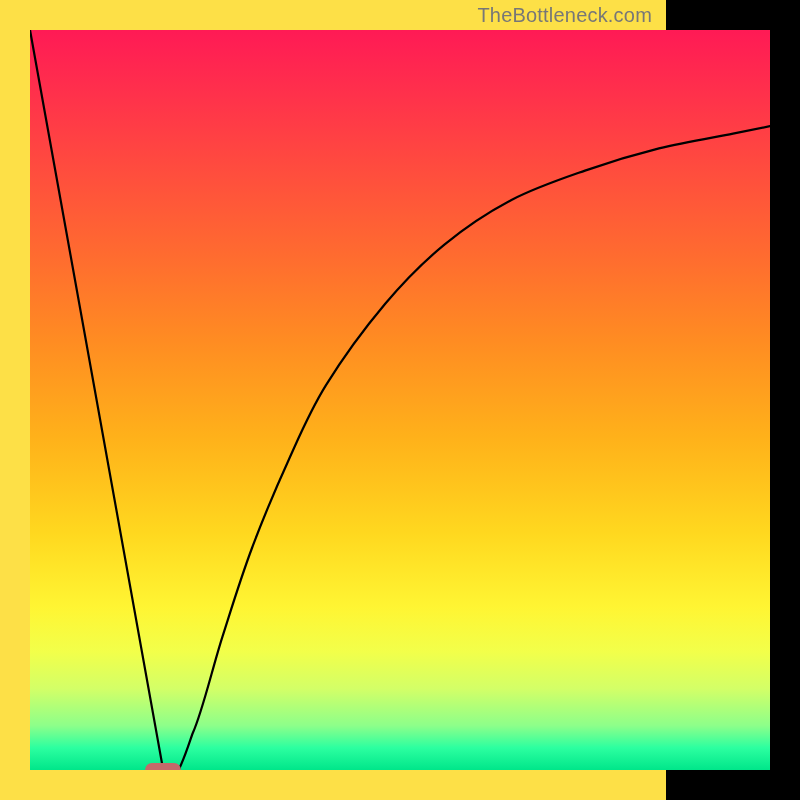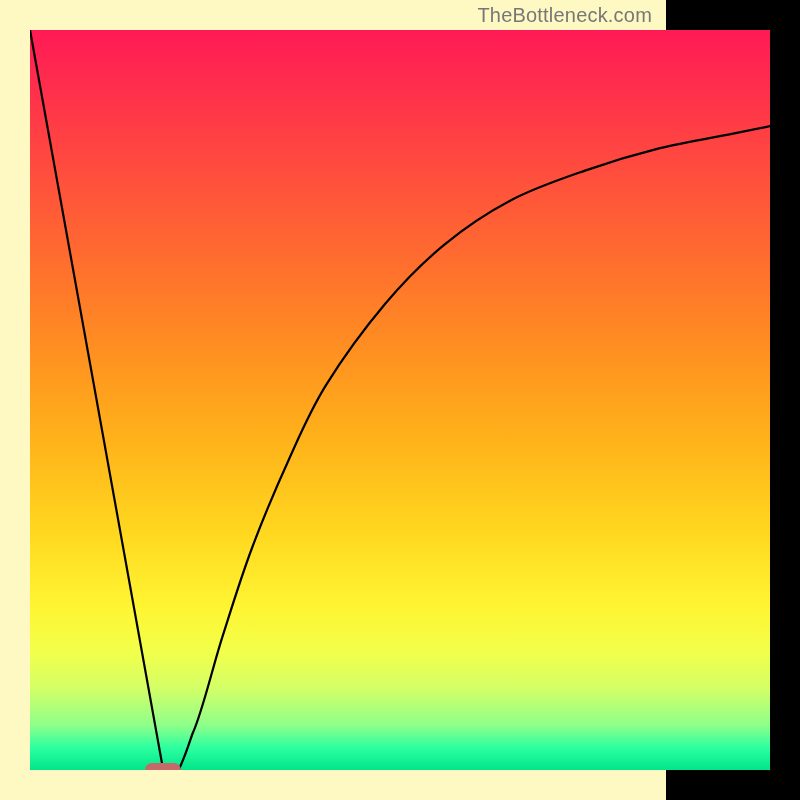--- a/index.html
+++ b/index.html
@@ -8,21 +8,21 @@
     width: 800px;
     height: 800px;
     background: #000;
     font-family: Arial, Helvetica, sans-serif;
     overflow: hidden;
   }
   .frame {
     position: relative;
     width: 666px;
     height: 800px;
-    background: #fef9c3;
+    background: #fde047;
   }
   .watermark {
     position: absolute;
     top: 4px;
     right: 14px;
     color: #777;
     font-size: 20px;
     font-weight: 500;
     letter-spacing: 0.2px;
     z-index: 10;

